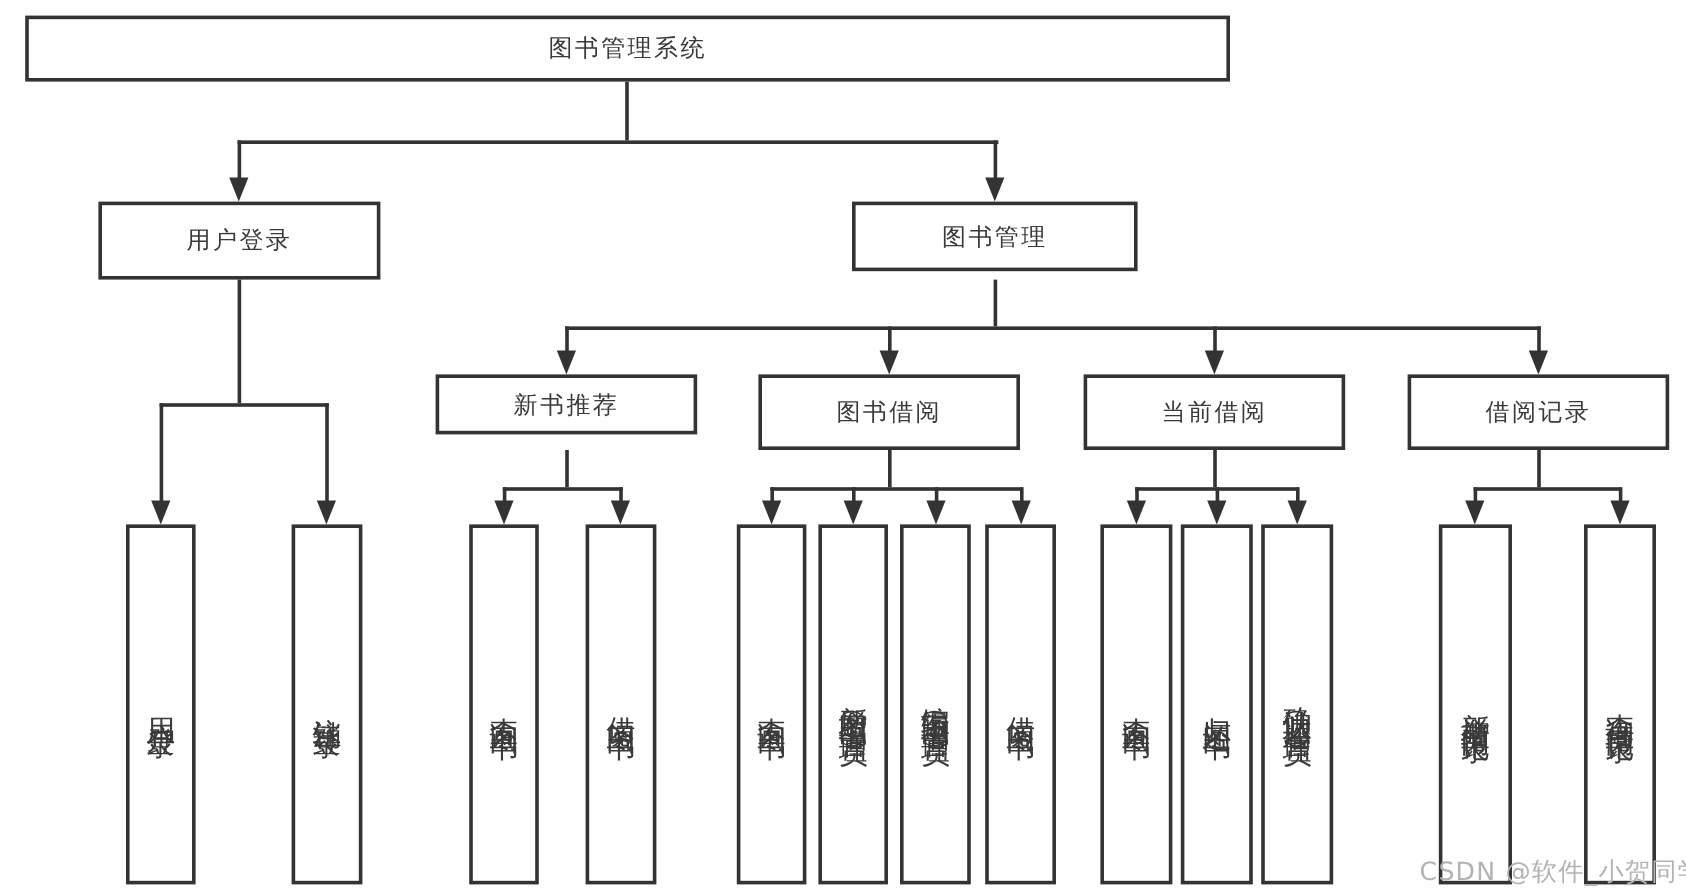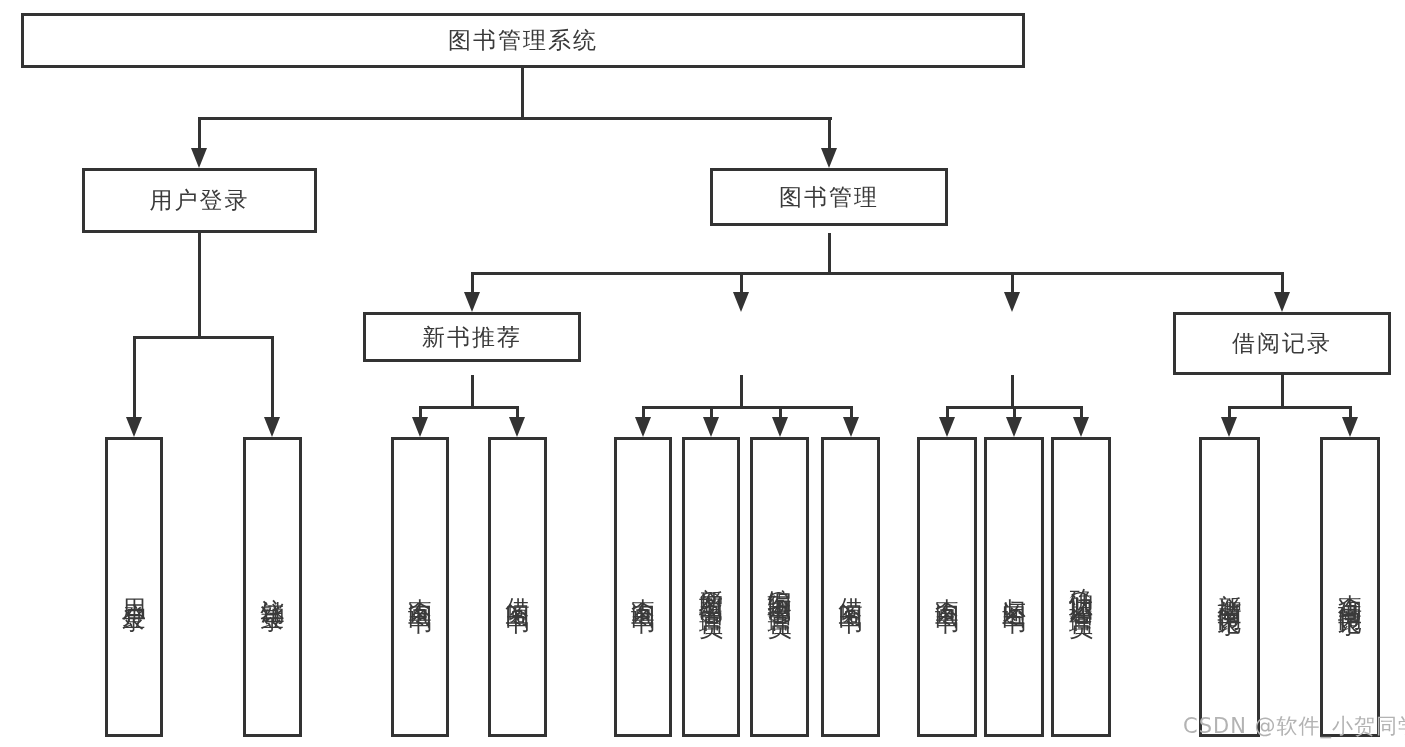--- a/index.html
+++ b/index.html
@@ -9,21 +9,21 @@
     font-family:"DejaVu Sans","Liberation Sans",sans-serif;
     color:var(--text,#333333);
   }
   .box{
     position:absolute;box-sizing:border-box;
     border:3px solid var(--line,#333333);
     background:#ffffff;
     display:flex;align-items:center;justify-content:center;
   }
   .box .label{
-    font-size:23px;letter-spacing:2px;white-space:nowrap;
+    font-size:20px;letter-spacing:2px;white-space:nowrap;
     color:var(--text,#333333);
   }
   .leaf .label{
     writing-mode:vertical-rl;text-orientation:mixed;
     font-size:24px;letter-spacing:4px;line-height:1;white-space:nowrap;
   }
   .vl{position:absolute;width:3px;background:var(--line,#333333);}
   .hl{position:absolute;height:3px;background:var(--line,#333333);}
   .ah{
     position:absolute;width:0;height:0;
@@ -72,20 +72,26 @@
   <div class="ah" style="left:464px;top:292px"></div>
   <div class="vl" style="left:740px;top:272px;height:22px"></div>
   <div class="ah" style="left:733px;top:292px"></div>
   <div class="vl" style="left:1011px;top:272px;height:22px"></div>
   <div class="ah" style="left:1004px;top:292px"></div>
   <div class="vl" style="left:1281px;top:272px;height:22px"></div>
   <div class="ah" style="left:1274px;top:292px"></div>
 
   <div class="box" style="left:363px;top:312px;width:218px;height:50px">
     <span class="label">新书推荐</span>
+  </div>
+  <div class="box" style="left:632px;top:312px;width:218px;height:63px">
+    <span class="label">图书借阅</span>
+  </div>
+  <div class="box" style="left:903px;top:312px;width:218px;height:63px">
+    <span class="label">当前借阅</span>
   </div>
   <div class="box" style="left:1173px;top:312px;width:218px;height:63px">
     <span class="label">借阅记录</span>
   </div>
 
   <div class="vl" style="left:471px;top:375px;height:31px"></div>
   <div class="hl" style="left:419px;top:406px;width:100px"></div>
   <div class="vl" style="left:419px;top:406px;height:13px"></div>
   <div class="ah" style="left:412px;top:417px"></div>
   <div class="vl" style="left:516px;top:406px;height:13px"></div>

